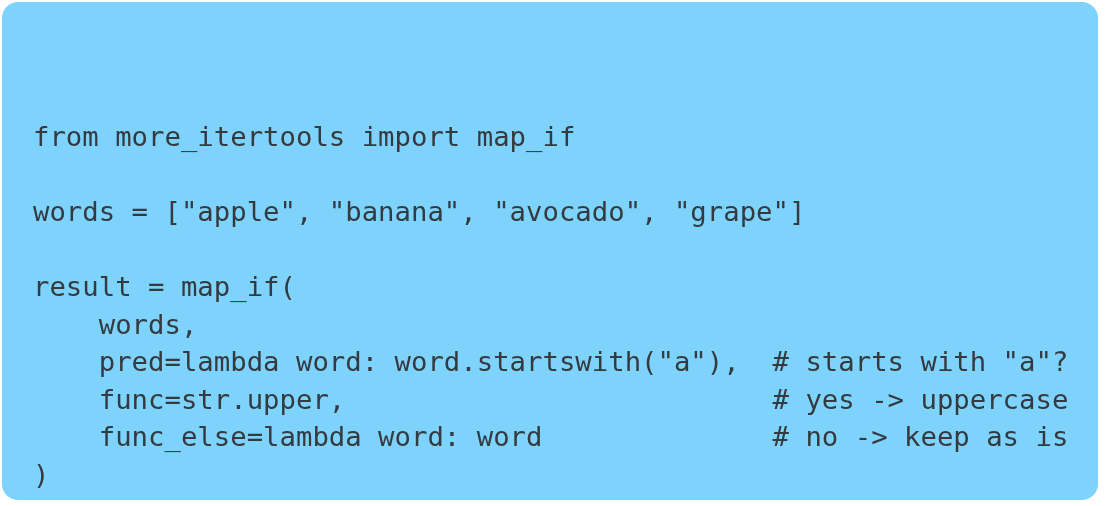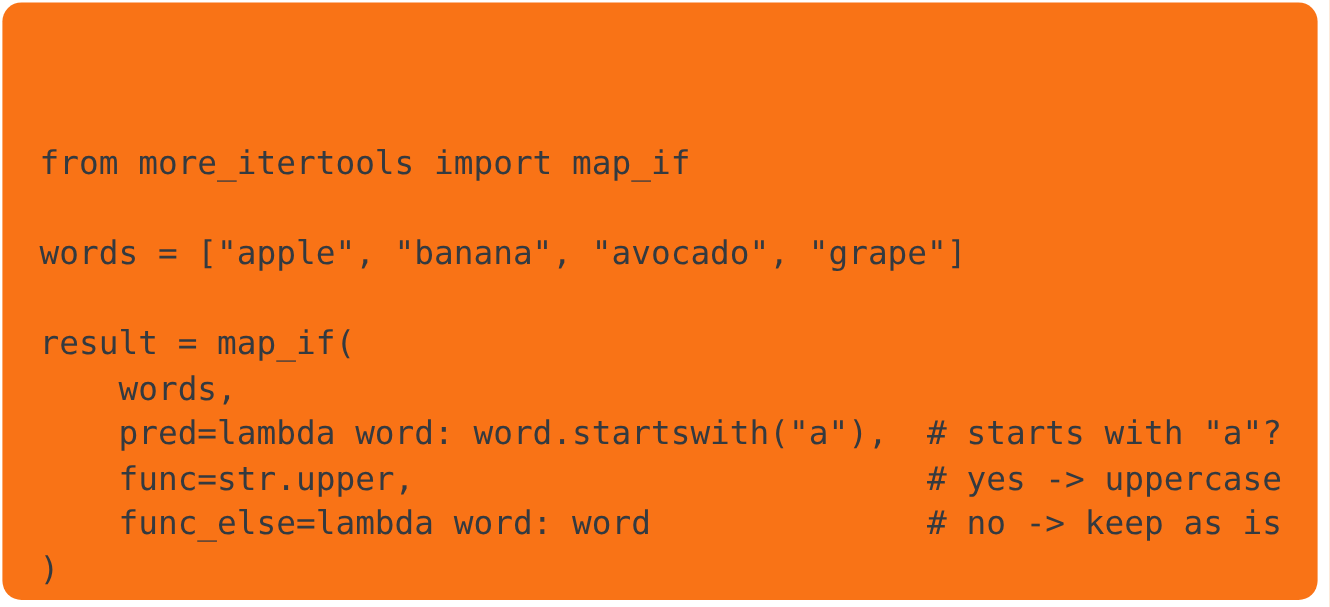--- a/index.html
+++ b/index.html
@@ -10,21 +10,21 @@
     height: 506px;
     overflow: hidden;
     font-family: "DejaVu Sans Mono", "Liberation Mono", monospace;
   }
   .code-card {
     position: absolute;
     left: 2px;
     top: 2px;
     width: 1096px;
     height: 498px;
-    background: #f97316;
+    background: #7dd3fc;
     border-radius: 16px;
     box-sizing: border-box;
     padding: 41px 8px 0 31px;
     overflow: hidden;
   }
   .code-block {
     font-family: "DejaVu Sans Mono", "Liberation Mono", monospace;
     font-size: 27.3px;
     line-height: 37.5px;
     color: #343a40;

